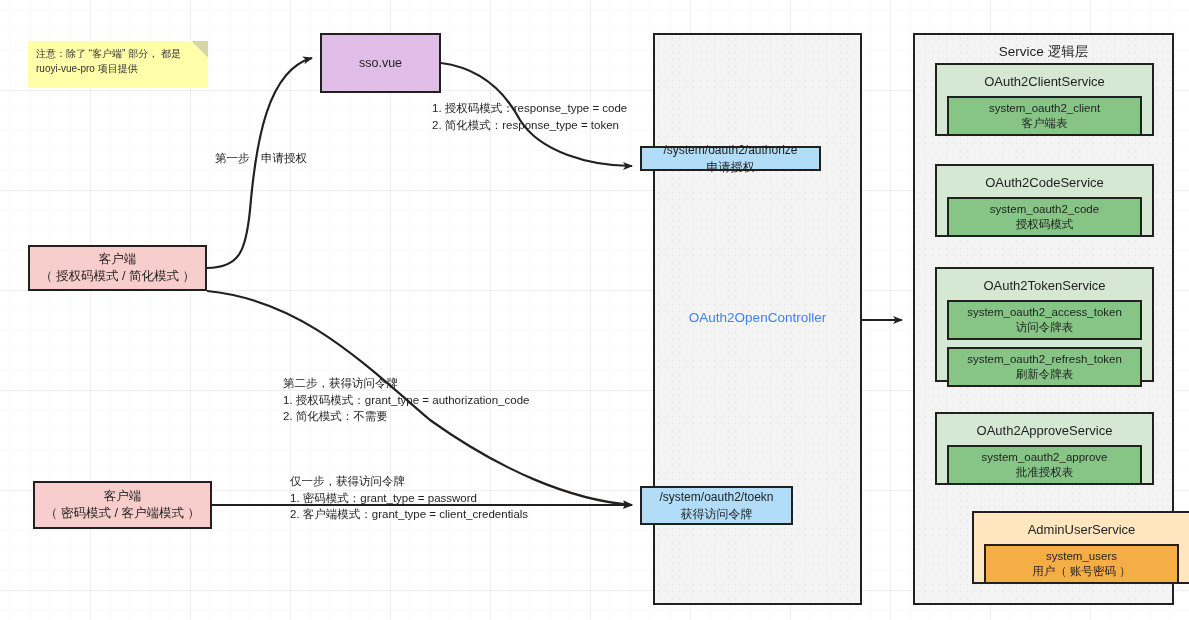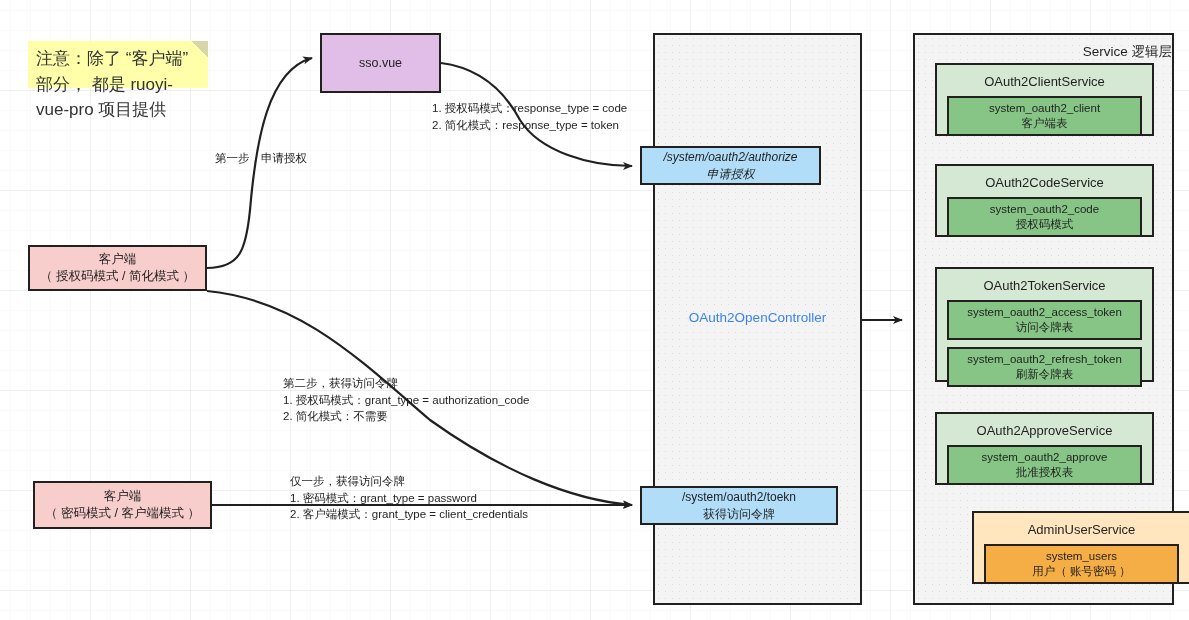--- a/index.html
+++ b/index.html
@@ -22,21 +22,21 @@
     background-size:100px 100px,100px 100px,20px 20px,20px 20px;
     background-position:-10px -10px,-10px -10px,-10px -10px,-10px -10px;
   }
   .node{position:absolute;box-sizing:border-box;display:flex;align-items:center;justify-content:center;text-align:center;}
   .node .txt{line-height:1.35;white-space:pre-line;}
 
   
   #note{
     position:absolute;left:28px;top:41px;width:180px;height:47px;
     background:#ffffaa;
-    font-size:17px;color:#333;
+    font-size:10px;color:#333;
     padding:5px 8px;box-sizing:border-box;
     line-height:1.5;
     text-align:left;
   }
   #note .fold{
     position:absolute;right:0;top:0;width:16px;height:16px;
     background:linear-gradient(225deg,#d6d6a8 50%, transparent 50%);
   }
 
   .client{background:#f8cecc;border:2px solid #22201f;font-size:12.5px;color:#1f1f1f;align-items:center;}
@@ -54,21 +54,21 @@
     text-align:center;font-size:13.5px;color:#3b82f6;
   }
 
   #service-layer{
     position:absolute;left:913px;top:33px;width:261px;height:572px;
     background:#f4f4f4;border:2px solid #22201f;box-sizing:border-box;
     background-image:radial-gradient(rgba(0,0,0,0.10) 0.6px, transparent 0.6px);
     background-size:7px 7px;
   }
   #service-layer-title{
-    position:absolute;top:8px;left:0;width:100%;text-align:right;
+    position:absolute;top:8px;left:0;width:100%;text-align:center;
     font-size:13.5px;color:#1f1f1f;
   }
   .svc{
     position:absolute;left:20px;width:219px;box-sizing:border-box;
     background:#d5e8d4;border:2px solid #22201f;
     display:flex;flex-direction:column;align-items:center;
   }
   .svc.admin{background:#ffe6bf;}
   .svc .svc-title{font-size:13px;color:#1f1f1f;margin-top:9px;margin-bottom:7px;}
   .tbl{
@@ -121,26 +121,26 @@
 （ 密码模式 / 客户端模式 ）</span>
 </div>
 
 <div class="node vue" style="left:320px;top:33px;width:121px;height:60px;">
   <span class="txt">sso.vue</span>
 </div>
 
 <div id="controller"></div>
 <div id="controller-label">OAuth2OpenController</div>
 
-<div class="node endpoint" style="left:640px;top:146px;width:181px;height:39px;font-style:italic;">
+<div class="node endpoint" style="left:640px;top:146px;width:181px;height:25px;">
   <span class="txt">/system/oauth2/authorize
 申请授权</span>
 </div>
 
-<div class="node endpoint" style="left:640px;top:486px;width:198px;height:39px;">
+<div class="node endpoint" style="left:640px;top:486px;width:153px;height:39px;">
   <span class="txt">/system/oauth2/toekn
 获得访问令牌</span>
 </div>
 
 <div class="edge-label" style="left:215px;top:150px;">第一步，申请授权</div>
 
 <div class="edge-label" style="left:432px;top:100px;">1. 授权码模式：response_type = code
 2. 简化模式：response_type = token</div>
 
 <div class="edge-label" style="left:283px;top:375px;">第二步，获得访问令牌

